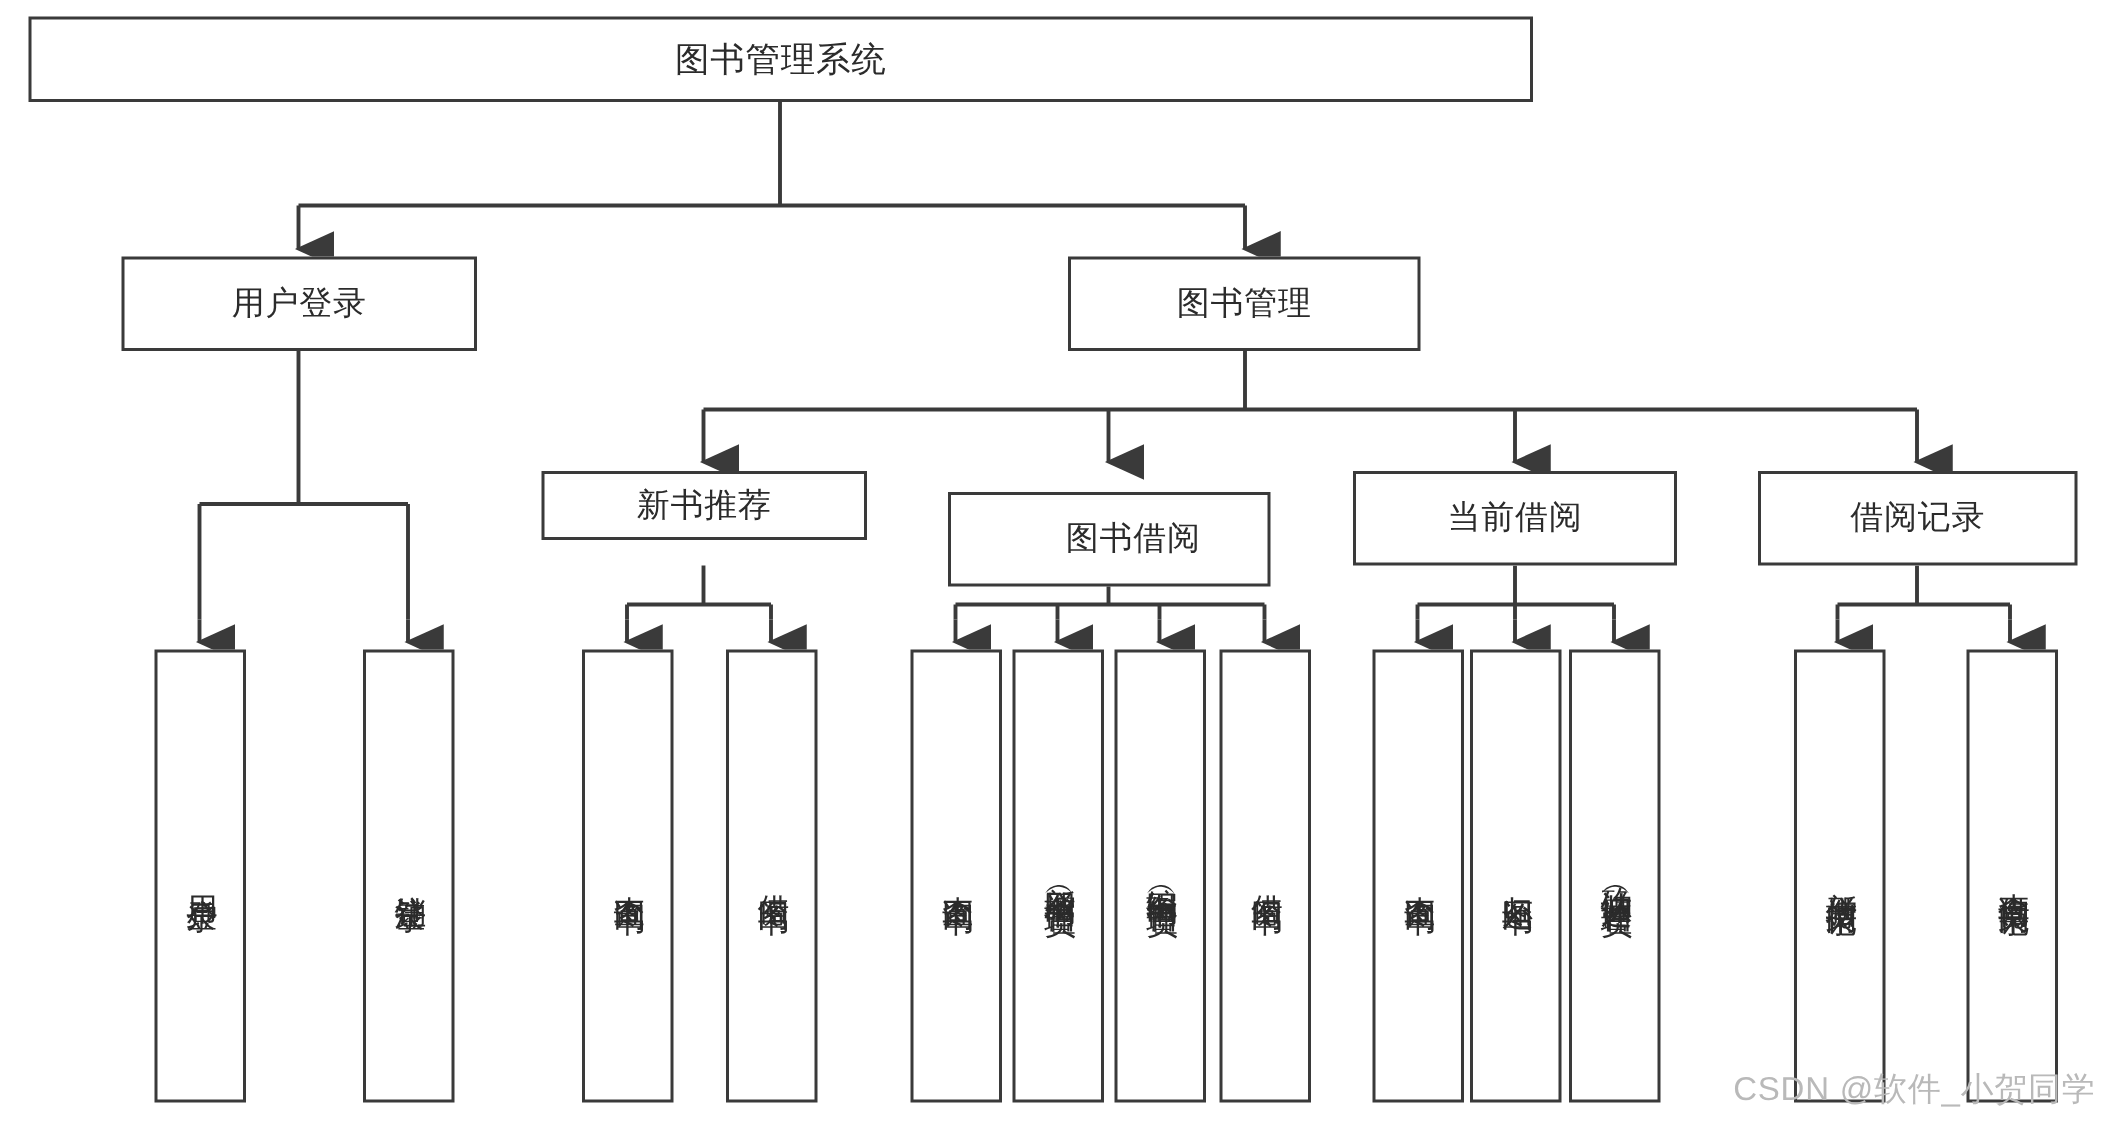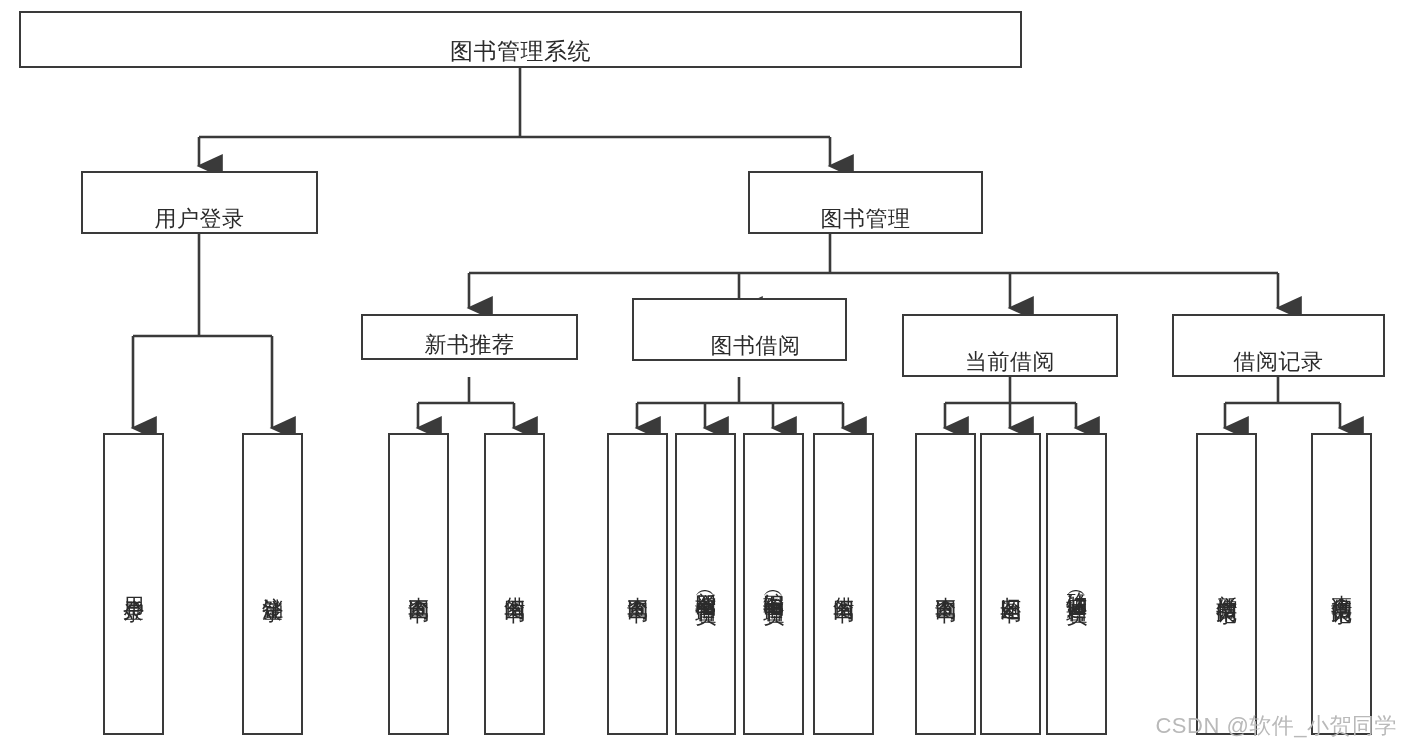--- a/index.html
+++ b/index.html
@@ -33,21 +33,20 @@
     display: flex;
     align-items: center;
     justify-content: center;
     text-align: center;
     z-index: 2;
   }
   .node.horiz {
     font-size: 22px;
     letter-spacing: 0.5px;
     line-height: 1.2;
-    align-items: flex-end;
   }
   .node.vert {
     writing-mode: vertical-rl;
     text-orientation: upright;
     font-size: 21px;
     line-height: 1.25;
     letter-spacing: 2px;
     padding: 6px 0;
     align-items: center;
     justify-content: center;
@@ -147,28 +146,28 @@
     </g>
   </svg>
 
   <div class="node horiz root" style="left:19px; top:11px; width:1003px; height:57px;">
     <span>图书管理系统</span>
   </div>
 
   <div class="node horiz" style="left:81px; top:171px; width:237px; height:63px;">
     <span>用户登录</span>
   </div>
-  <div class="node horiz" style="left:712px; top:171px; width:235px; height:63px;margin-left:36px;">
+  <div class="node horiz" style="left:712px; top:171px; width:235px; height:63px;">
     <span>图书管理</span>
   </div>
 
   <div class="node horiz" style="left:361px; top:314px; width:217px; height:46px;">
     <span>新书推荐</span>
   </div>
-  <div class="node horiz" style="left:632px; top:298px; width:215px; height:63px;padding-left:32px;">
+  <div class="node horiz" style="left:632px; top:328px; width:215px; height:63px;padding-left:32px;">
     <span>图书借阅</span>
   </div>
   <div class="node horiz" style="left:902px; top:314px; width:216px; height:63px;">
     <span>当前借阅</span>
   </div>
   <div class="node horiz" style="left:1172px; top:314px; width:213px; height:63px;">
     <span>借阅记录</span>
   </div>
 
   <div class="node vert" style="left:103px; top:433px; width:61px; height:302px;">

